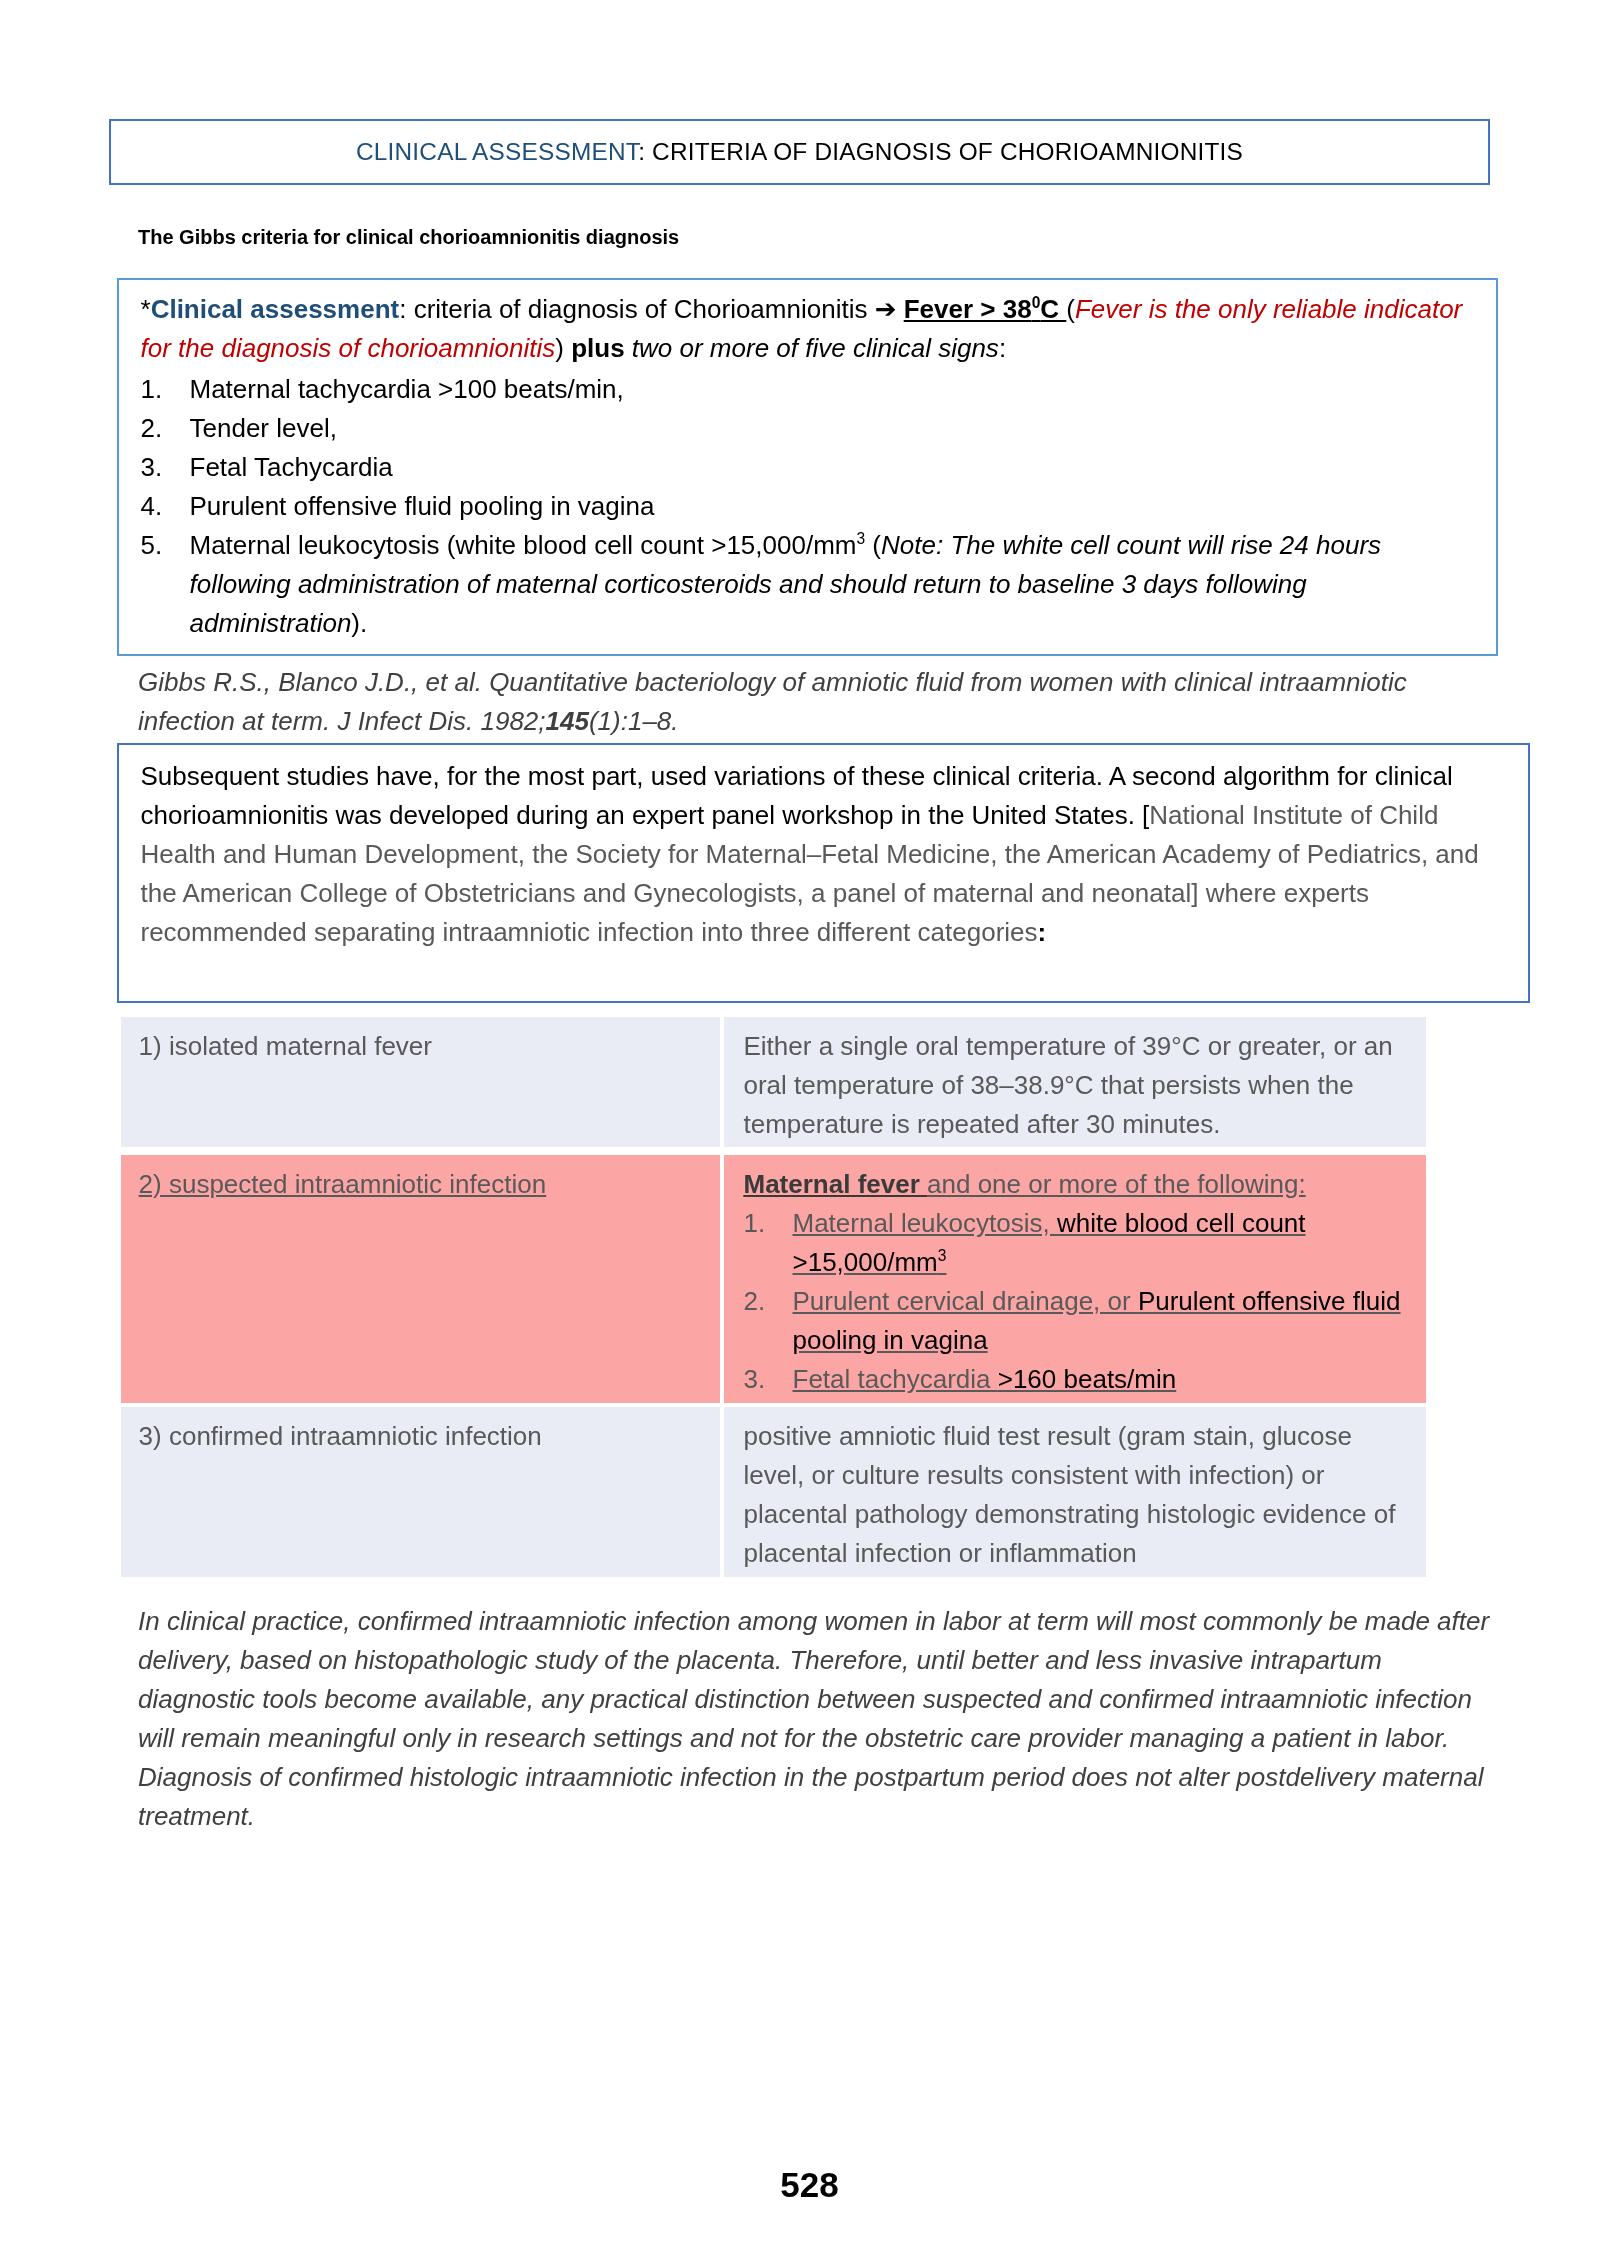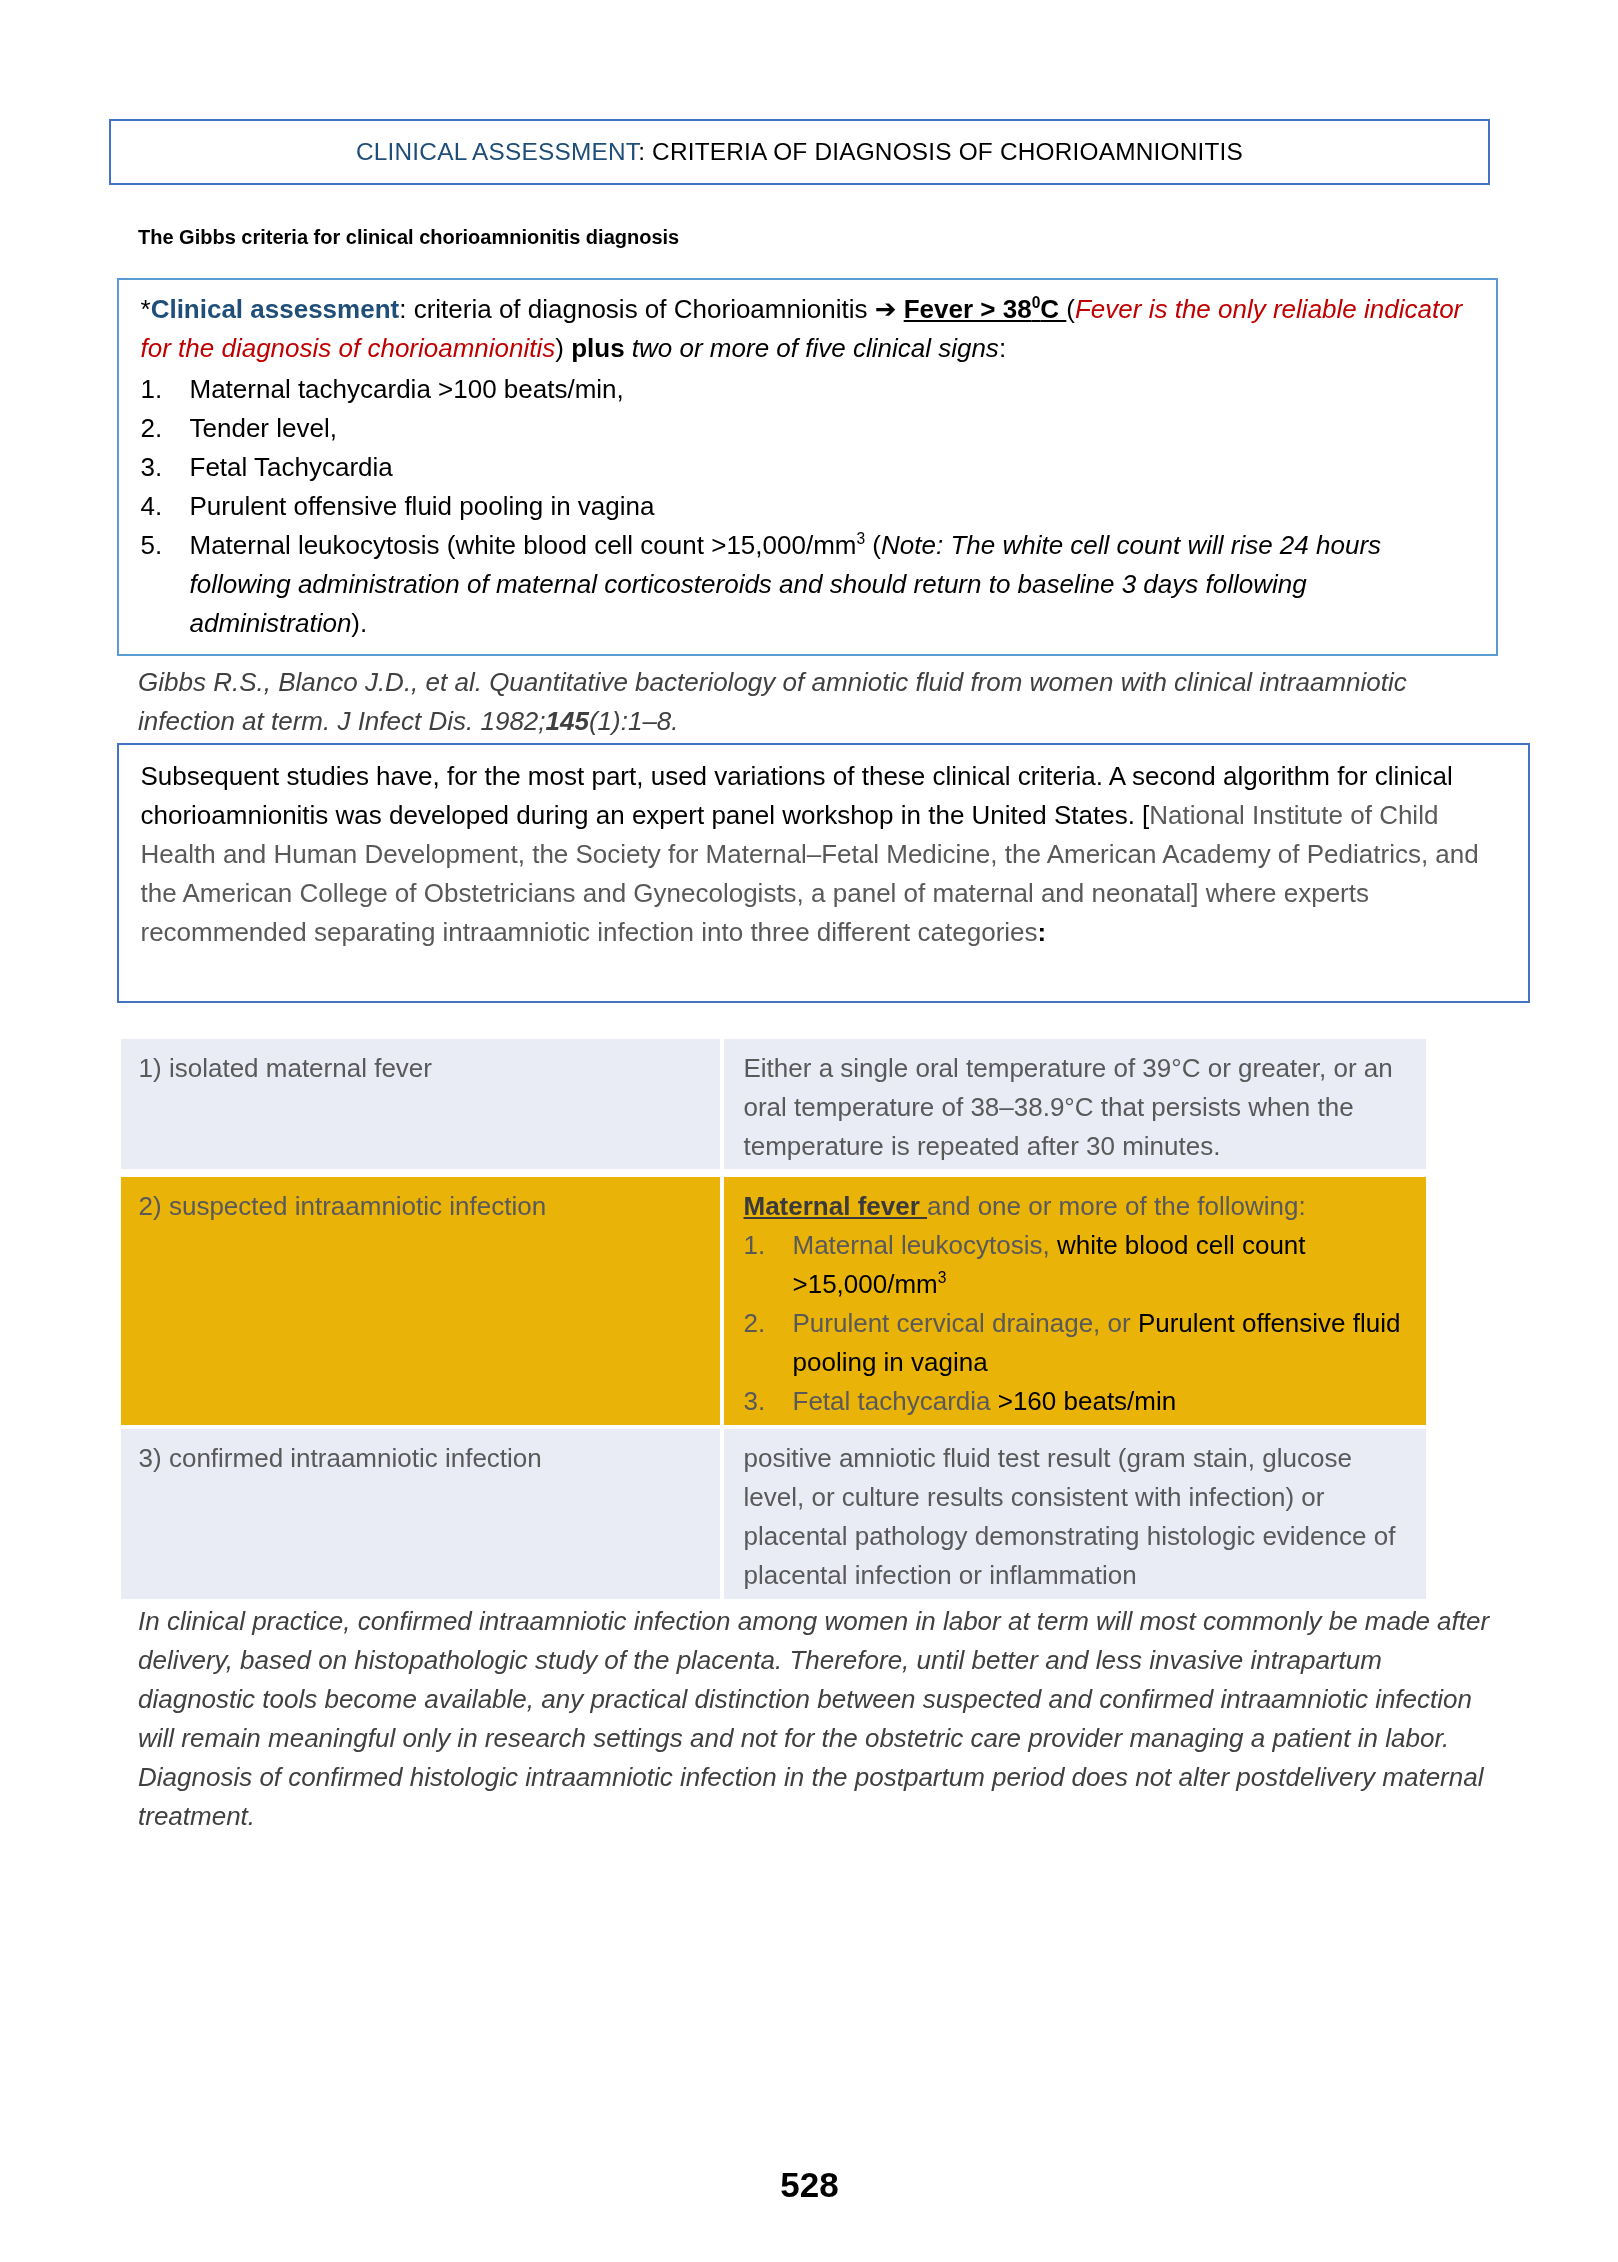--- a/index.html
+++ b/index.html
@@ -30,26 +30,26 @@
   #citation { left: 138px; top: 663px; width: 1356px; font-size: 26px; line-height: 39px; font-style: italic; color: #404040; }
 
   
   #subseq-box { left: 117px; top: 743px; width: 1377px; height: 256px;
                 border: 2.9px solid #4472C4; box-sizing: content-box; padding-left: 32px; }
   #subseq-box .stext { position: absolute; left: 21.5px; right: 11.7px; top: 11.7px;
                        font-size: 26px; line-height: 39px; color: #000; }
   #subseq-box .grey { color: #595959; }
 
   
-  .trow { position: absolute; left: 121px; width: 1377px; margin-top: 22px; }
+  .trow { position: absolute; left: 121px; width: 1377px; }
   .tcell { position: absolute; top: 0; bottom: 0; box-sizing: border-box; font-size: 26px; line-height: 39px; color: #595959; }
   .tcell.c1 { left: 0; width: 599px; padding: 9.8px 17.6px; }
   .tcell.c2 { left: 603px; width: 702px; padding: 9.8px 19.5px; }
   .row-light .tcell { background: #E9EBF5; }
-  .row-dark .tcell { background: #eab308; }
+  .row-dark .tcell { background: #fca5a5; text-decoration: underline; }
   .tlist { list-style: none; margin: 0; padding: 0; }
   .tlist li { position: relative; padding-left: 49px; }
   .tlist li .num { position: absolute; left: 0; top: 0; }
   .blk { color: #000; }
   .ul-dark { text-decoration: underline; font-weight: bold; color: #3a3a3a; }
 
   #closing { left: 138px; top: 1602px; width: 1365px; font-size: 26px; line-height: 39px; font-style: italic; color: #404040; }
 
   #page-number { left: 0; width: 1619px; top: 2165px; text-align: center; font-size: 35px; font-weight: bold; }
   sup { font-size: 0.6em; line-height: 0; }

